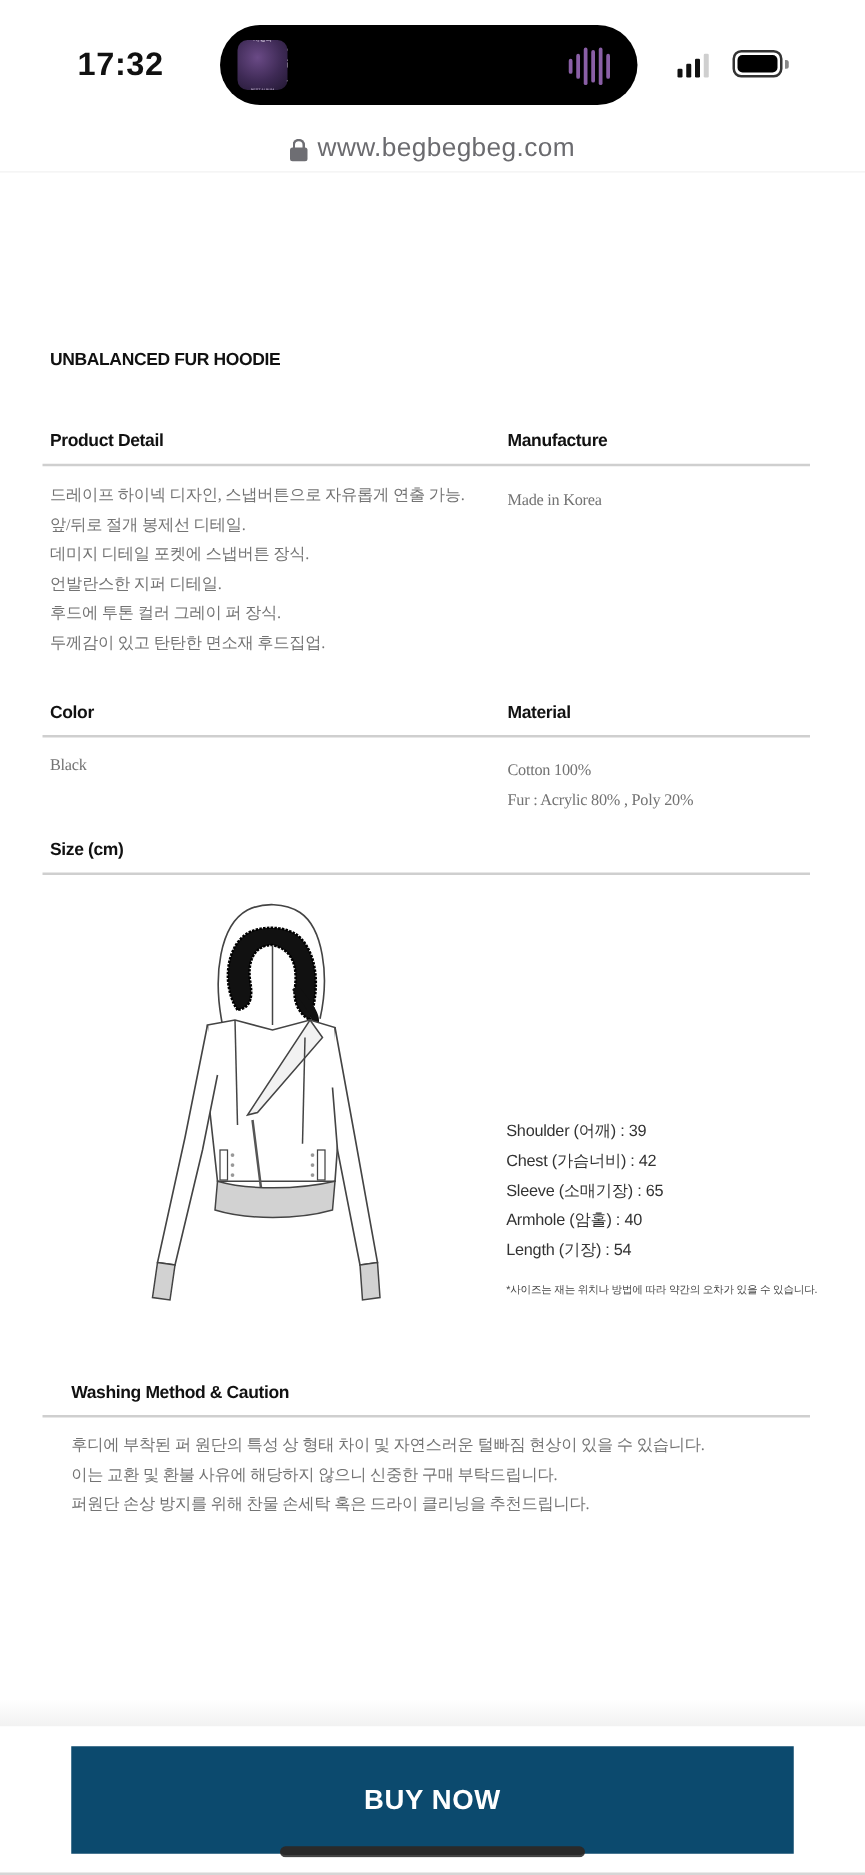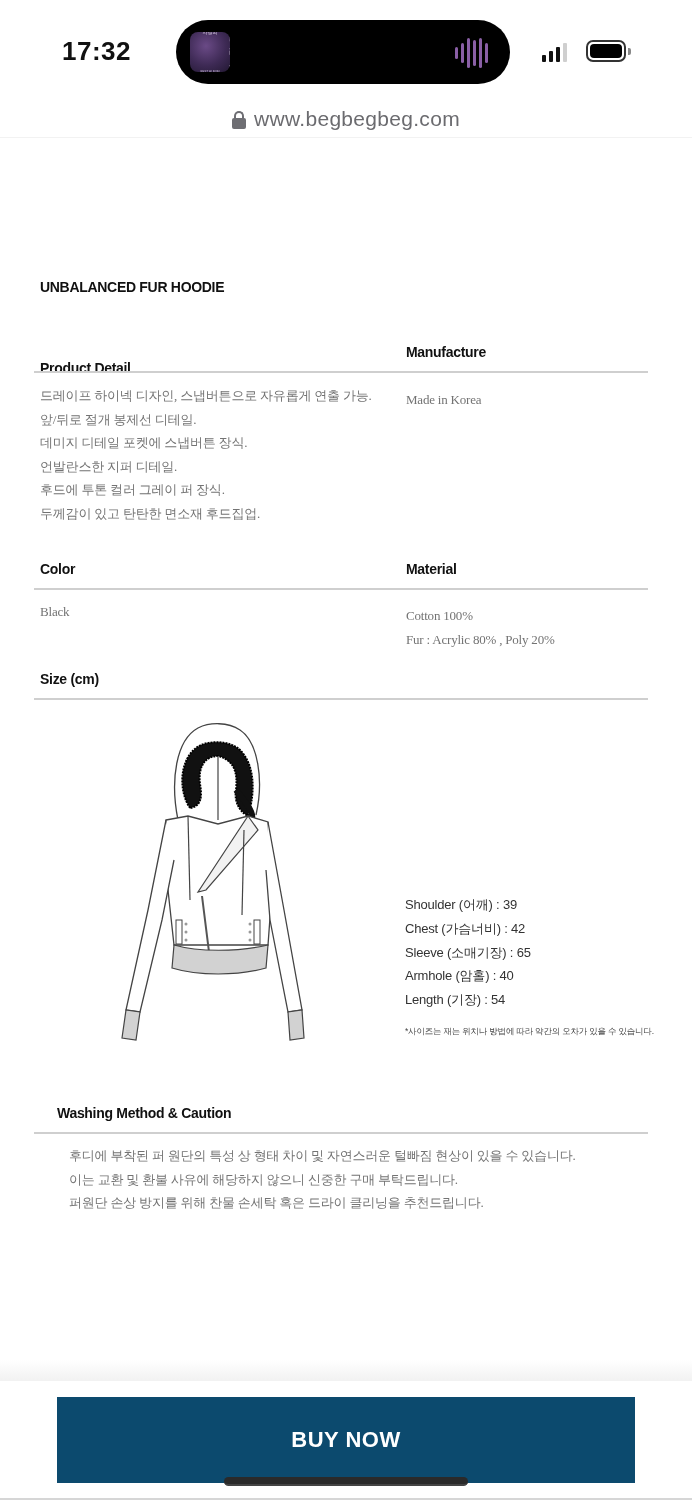--- a/index.html
+++ b/index.html
@@ -86,21 +86,21 @@
   <span class="lock-icon">
       <span class="shackle"></span>
       <span class="body"></span>
     </span>
   <span class="url-text">www.begbegbeg.com</span>
 </div>
 
 <div class="content">
   <div class="product-title">UNBALANCED FUR HOODIE</div>
 
-  <div class="sec-head" style="left:40px; top:344px;margin-top:16px;">Product Detail</div>
+  <div class="sec-head" style="left:40px; top:344px;">Product Detail</div>
   <div class="sec-head" style="left:406px; top:344px;">Manufacture</div>
   <div class="rule" style="top:371px;"></div>
   <div class="body-text" style="left:40px; top:384px;">
     <div>드레이프 하이넥 디자인, 스냅버튼으로 자유롭게 연출 가능.</div>
     <div>앞/뒤로 절개 봉제선 디테일.</div>
     <div>데미지 디테일 포켓에 스냅버튼 장식.</div>
     <div>언발란스한 지퍼 디테일.</div>
     <div>후드에 투톤 컬러 그레이 퍼 장식.</div>
     <div>두께감이 있고 탄탄한 면소재 후드집업.</div>
   </div>
@@ -158,21 +158,21 @@
     <div>Shoulder (어깨) : 39</div>
     <div>Chest (가슴너비) : 42</div>
     <div>Sleeve (소매기장) : 65</div>
     <div>Armhole (암홀) : 40</div>
     <div>Length (기장) : 54</div>
   </div>
   <div class="size-note">*사이즈는 재는 위치나 방법에 따라 약간의 오차가 있을 수 있습니다.</div>
 
   <div class="sec-head" style="left:57px; top:1105px;">Washing Method &amp; Caution</div>
   <div class="rule" style="top:1132px;"></div>
-  <div class="body-text" style="left:69px; top:1144px;">
+  <div class="body-text" style="left:57px; top:1144px;">
     <div>후디에 부착된 퍼 원단의 특성 상 형태 차이 및 자연스러운 털빠짐 현상이 있을 수 있습니다.</div>
     <div>이는 교환 및 환불 사유에 해당하지 않으니 신중한 구매 부탁드립니다.</div>
     <div>퍼원단 손상 방지를 위해 찬물 손세탁 혹은 드라이 클리닝을 추천드립니다.</div>
   </div>
 </div>
 
 <div class="bottom-shade"></div>
 <div class="bottom-bar"></div>
 <button class="buy-btn">BUY NOW</button>
 <div class="home-indicator"></div>

